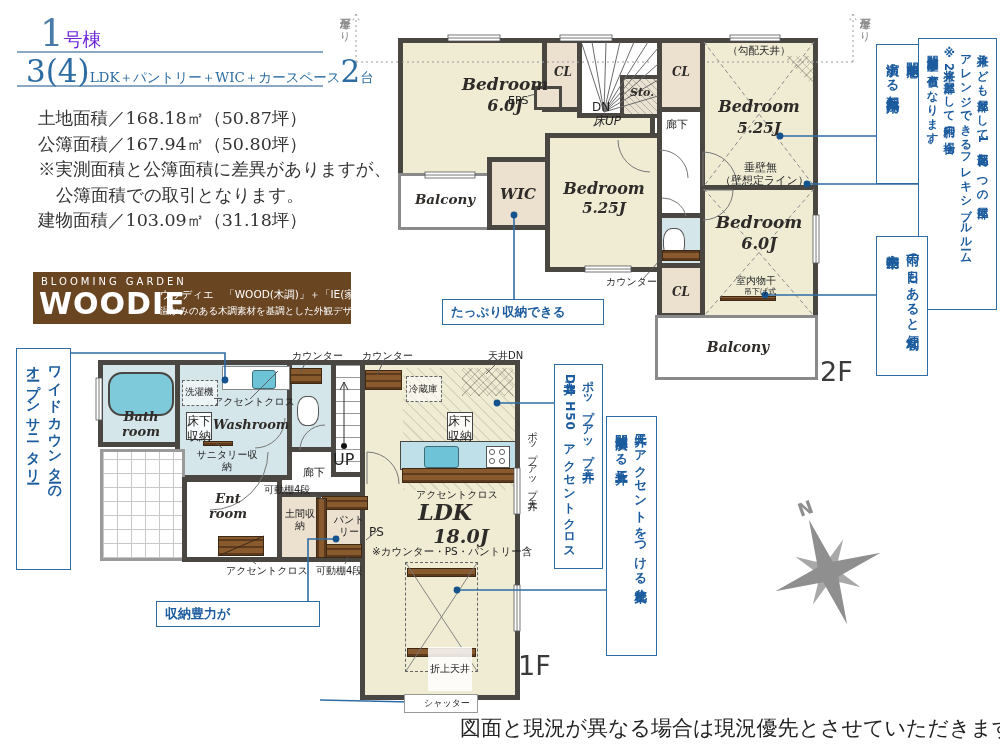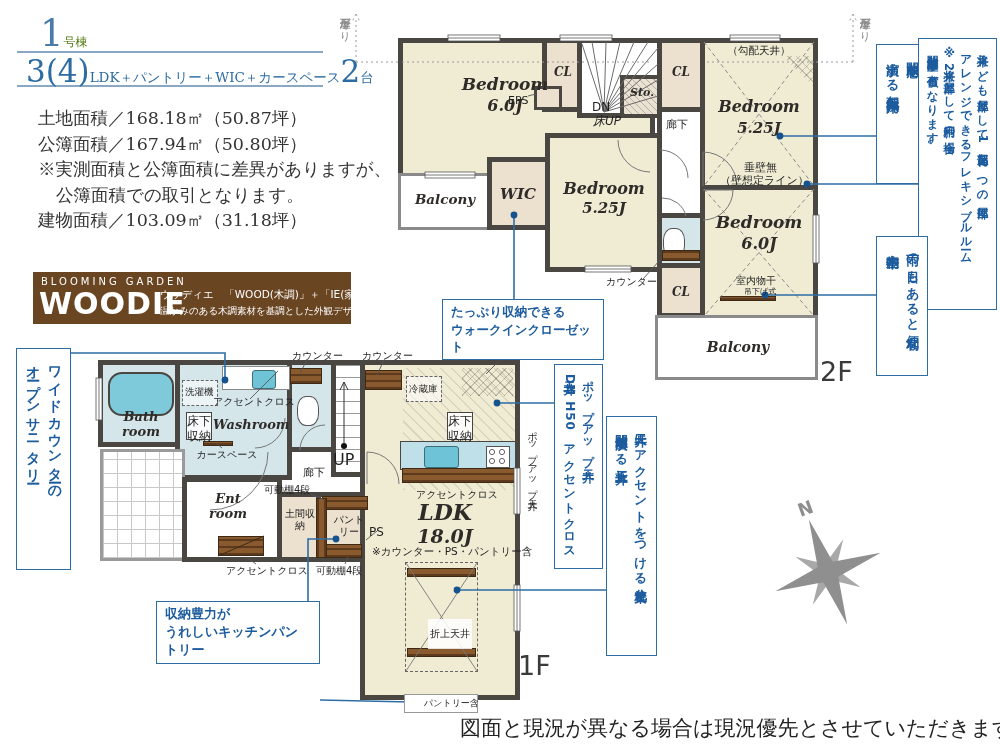--- a/index.html
+++ b/index.html
@@ -40,21 +40,21 @@
   .rule{position:absolute;height:2px;background:#8aa8c4;}
   .serif{font-family:"DejaVu Serif",serif;}
   svg text{font-family:"DejaVu Sans",sans-serif;}
 </style>
 </head>
 <body>
 
 <div id="stage">
 
   <div class="abs serif" style="left:40px;top:12px;z-index:6">
-    <span style="font-size:37px;color:#4a7ba8;">1</span><span style="font-size:12px;color:#4d7c0f;">号棟</span>
+    <span style="font-size:37px;color:#4a7ba8;">1</span><span style="font-size:19px;color:#6d28d9;">号棟</span>
   </div>
   <div class="rule" style="left:17px;top:51px;width:306px;"></div>
   <div class="abs serif blue" style="left:26px;top:53px;white-space:nowrap;z-index:6">
     <span style="font-size:31px;margin-top:28px;">3(4)</span><span style="font-size:13.5px;">LDK＋パントリー＋WIC＋カースペース</span><span style="font-size:31px;">2</span><span style="font-size:13.5px;">台</span>
   </div>
   <div class="rule" style="left:17px;top:85px;width:306px;"></div>
 
   <div class="abs serif" style="left:38px;top:106px;font-size:17.5px;color:#333;line-height:25.5px;z-index:6">
     <div>土地面積／168.18㎡（50.87坪）</div>
     <div>公簿面積／167.94㎡（50.80坪）</div>
@@ -161,39 +161,39 @@
   <div class="abs" style="left:404px;top:694px;width:74px;height:19px;background:#fff;border:1px solid #999;box-sizing:border-box;z-index:6"></div>
 
   <div class="jp" style="left:292px;top:350px;font-size:10px;">カウンター</div>
   <div class="jp" style="left:362px;top:350px;font-size:10px;">カウンター</div>
   <div class="jp" style="left:488px;top:350px;font-size:10px;">天井DN</div>
   <div class="lbl" style="left:116px;top:410px;width:50px;font-size:13px;">Bath room</div>
   <div class="jp" style="left:185px;top:386px;font-size:9.5px;">洗濯機</div>
   <div class="jp" style="left:213px;top:396px;font-size:10px;">アクセントクロス</div>
   <div class="boxedlbl" style="left:186px;top:412px;width:26px;height:28px;">床下収納</div>
   <div class="lbl" style="left:213px;top:418px;width:74px;font-size:13px;">Washroom</div>
-  <div class="jp" style="left:196px;top:449px;width:62px;font-size:10px;text-align:center;">カースペース</div>
+  <div class="jp" style="left:196px;top:449px;width:62px;font-size:10px;text-align:center;">サニタリー収納</div>
   <div class="jp" style="left:303px;top:466px;font-size:11px;">廊下</div>
   <div class="jp" style="left:333px;top:450px;font-size:16px;">UP</div>
   <div class="lbl" style="left:200px;top:492px;width:56px;font-size:13px;">Ent room</div>
   <div class="jp" style="left:264px;top:484px;font-size:10px;">可動棚4段</div>
   <div class="jp" style="left:284px;top:508px;width:32px;font-size:10px;text-align:center;">土間収納</div>
   <div class="jp" style="left:331px;top:514px;width:36px;font-size:10px;text-align:center;">パントリー</div>
   <div class="jp" style="left:316px;top:565px;font-size:10px;">可動棚4段</div>
   <div class="jp" style="left:226px;top:565px;font-size:10px;">アクセントクロス</div>
   <div class="jp" style="left:369px;top:525px;font-size:12px;">PS</div>
   <div class="jp" style="left:409px;top:383px;font-size:9.5px;z-index:6">冷蔵庫</div>
   <div class="boxedlbl" style="left:447px;top:412px;width:26px;height:28px;">床下収納</div>
   <div class="jp vtext" style="left:526px;top:424px;height:92px;font-size:10px;">ポップアップ天井</div>
   <div class="jp" style="left:416px;top:489px;font-size:10px;">アクセントクロス</div>
   <div class="lbl" style="left:400px;top:500px;width:90px;font-size:22px;">LDK</div>
-  <div class="lbl" style="left:400px;top:526px;width:90px;font-size:19px;">18.0J</div>
+  <div class="lbl" style="left:416px;top:526px;width:90px;font-size:19px;">18.0J</div>
   <div class="jp" style="left:372px;top:545px;font-size:10.5px;white-space:nowrap;">※カウンター・PS・パントリー含</div>
-  <div class="jp" style="left:428px;top:619px;font-size:10px;background:rgba(255,255,255,.85);padding:9px 2px;">折上天井</div>
-  <div class="jp" style="left:424px;top:698px;font-size:9px;z-index:7">パントリー含</div>
+  <div class="jp" style="left:428px;top:647px;font-size:10px;background:rgba(255,255,255,.85);padding:16px 2px;">折上天井</div>
+  <div class="jp" style="left:424px;top:698px;font-size:9px;z-index:7">シャッター</div>
   <div class="jp" style="left:518px;top:650px;font-size:27px;color:#3a3a3a;">1F</div>
 
   <svg class="abs" width="1000" height="750" viewBox="0 0 1000 750" style="left:0;top:0;z-index:5;pointer-events:none;">
 
     <g stroke="#6b6b6b" stroke-width="1" fill="none">
       <path d="M604,112 L582,44 M604,112 L592,42 M604,112 L606,42 M604,112 L620,42 M604,112 L634,42 M604,112 L648,42 M604,112 L658,48 M604,112 L658,64 M604,112 L658,80 M604,112 L658,96"></path>
     </g>
 
     <g stroke="#8a8a8a" stroke-width="1" stroke-dasharray="4,3" fill="none">
       <path d="M704,42 L814,186 M814,42 L704,186"></path>
@@ -285,21 +285,20 @@
       <text x="-7" y="-61" font-size="18" font-weight="bold" fill="#8f8f8f">N</text>
     </g>
   </svg>
 
   <div class="callout v" style="left:16px;top:348px;height:222px;font-size:14px;">
     <div>ワイドカウンターの</div>
     <div>オープンサニタリー</div>
   </div>
   <div class="callout h" style="left:442px;top:299px;width:162px;font-size:12.5px;">
     <div>たっぷり収納できる</div>
-    <div>ウォークインクローゼット</div>
   </div>
   <div class="callout v" style="left:876px;top:44px;height:140px;font-size:13px;">
     <div>開放感を</div>
     <div>演出する勾配天井採用</div>
   </div>
   <div class="callout v" style="left:918px;top:38px;height:272px;font-size:11.5px;line-height:1.45;">
     <div>将来こども部屋として1部屋を2つの部屋に</div>
     <div>アレンジできるフレキシブルルーム</div>
     <div>※将来2部屋として利用の場合、</div>
     <div>間仕切壁工事は有償となります。</div>
@@ -311,18 +310,17 @@
   <div class="callout v" style="left:554px;top:364px;height:205px;font-size:12px;">
     <div>ポップアップ天井</div>
     <div>天井DN H50 アクセントクロス</div>
   </div>
   <div class="callout v" style="left:606px;top:416px;height:240px;font-size:12.5px;">
     <div>天井にアクセントをつける化粧梁と</div>
     <div>開放感演出する折上天井</div>
   </div>
   <div class="callout h" style="left:156px;top:601px;width:164px;font-size:13px;">
     <div>収納豊力が</div>
-    <div>うれしいキッチンパントリー</div>
   </div>
 
   <div class="jp" style="left:460px;top:716px;font-size:21px;color:#222;white-space:nowrap;">図面と現況が異なる場合は現況優先とさせていただきます。</div>
 
 </div>
 
 </body></html>

